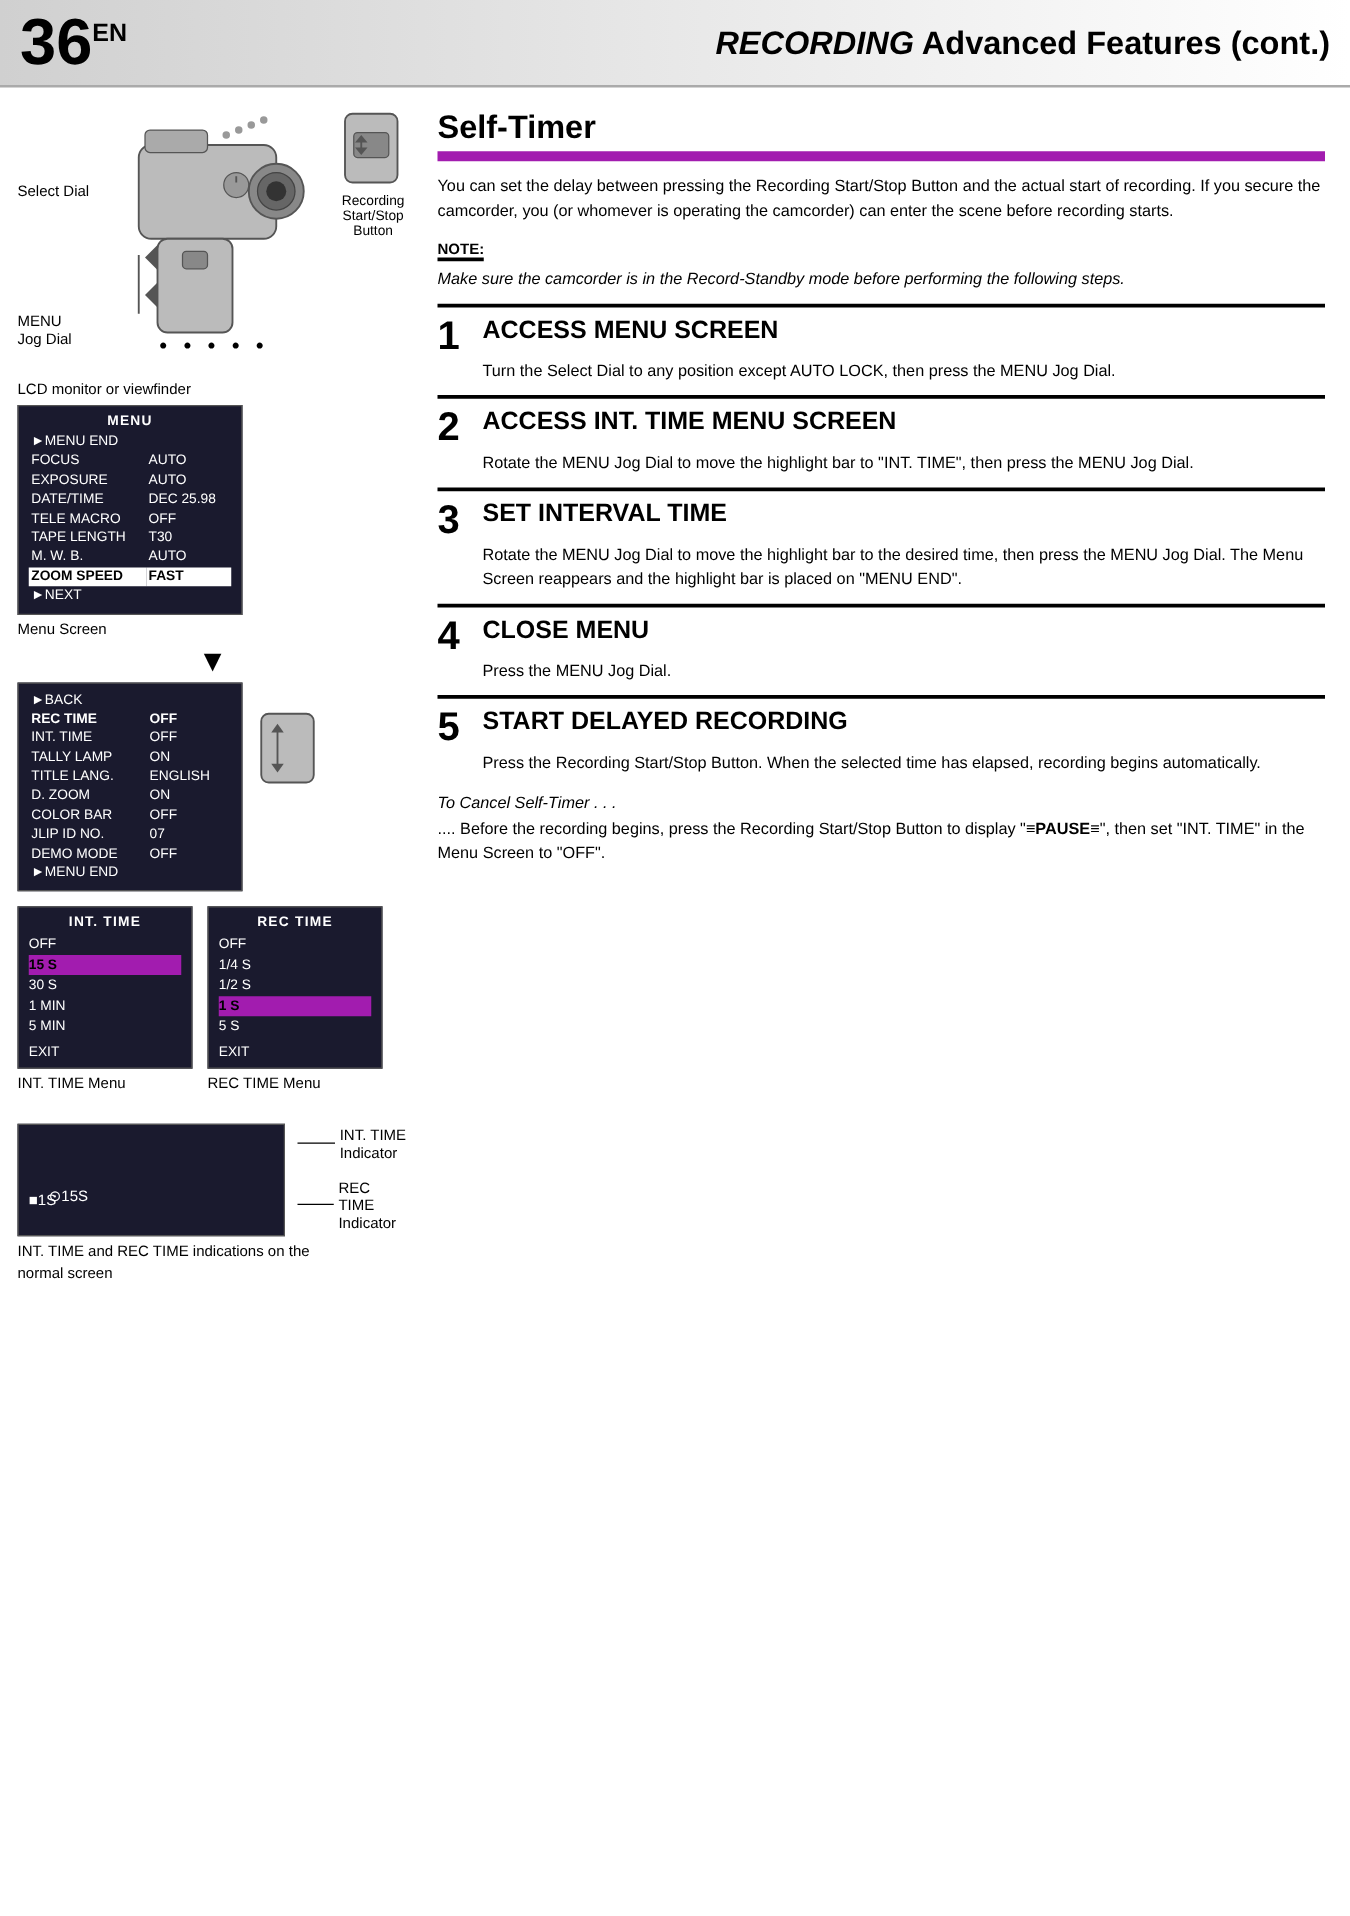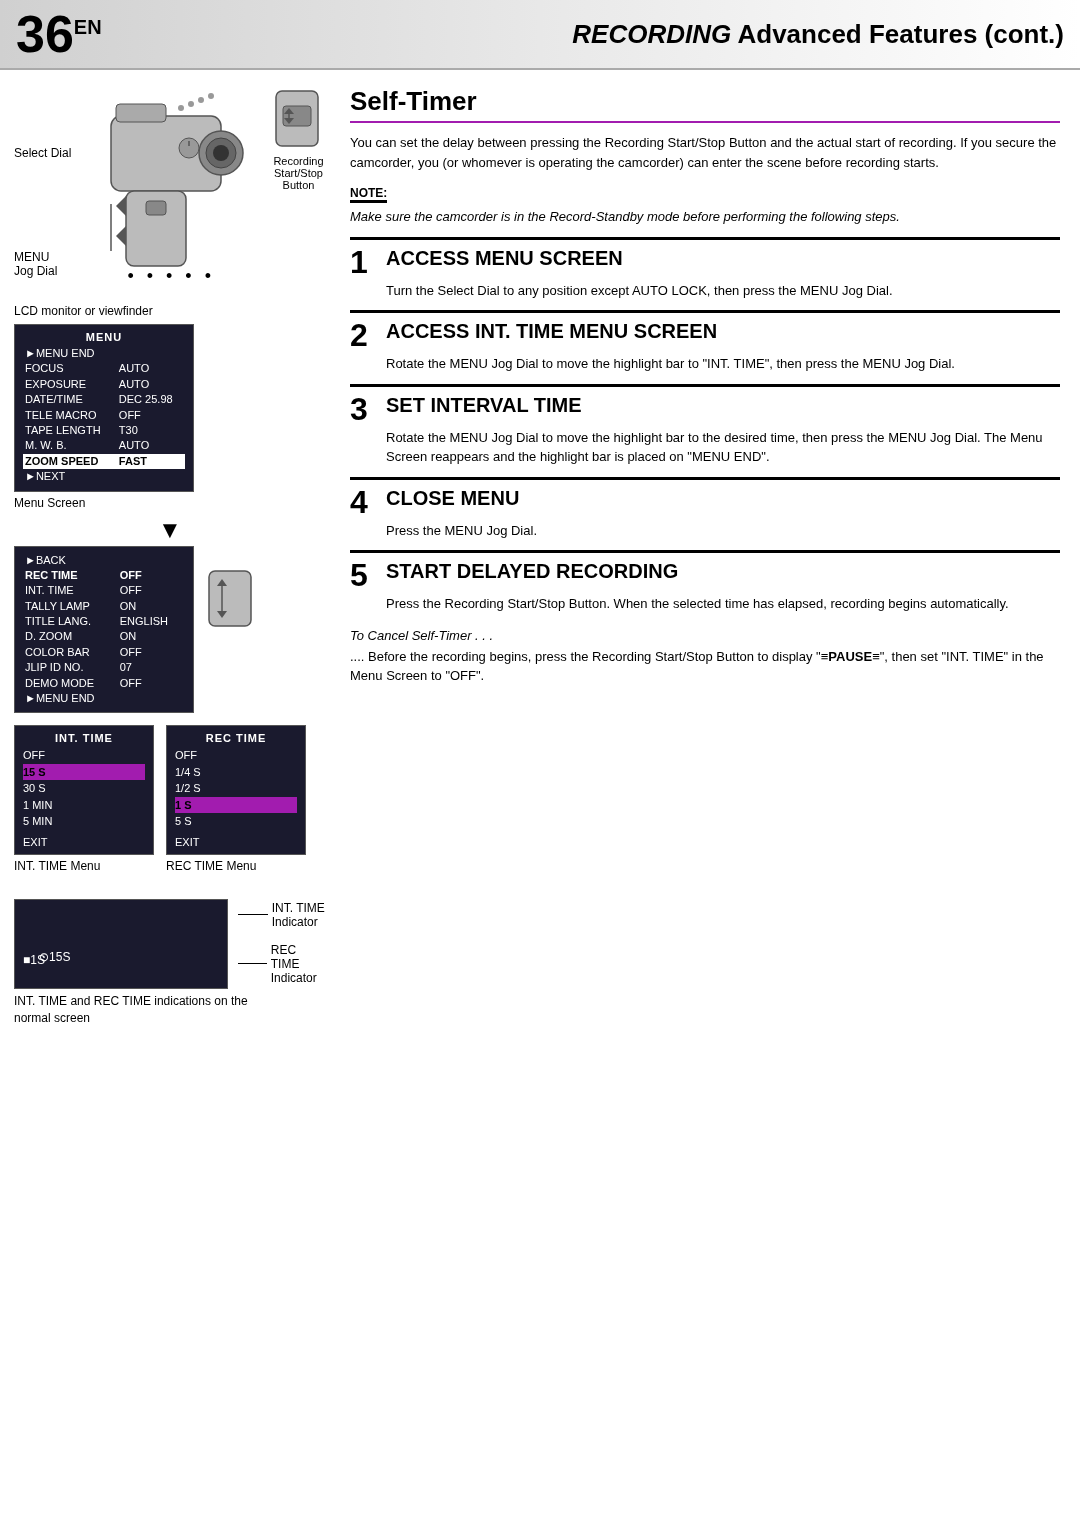--- a/index.html
+++ b/index.html
@@ -154,21 +154,21 @@
     
     .right-column {
       flex: 1;
       padding: 16px 20px 16px 10px;
     }
 
     .section-title-main {
       font-size: 26px;
       font-weight: bold;
       margin-bottom: 10px;
-      border-bottom: 2px solid #a21caf;
+      border-bottom: 8px solid #a21caf;
       padding-bottom: 4px;
     }
 
     .intro-text {
       font-size: 13px;
       line-height: 1.5;
       margin-bottom: 12px;
     }
 
     

